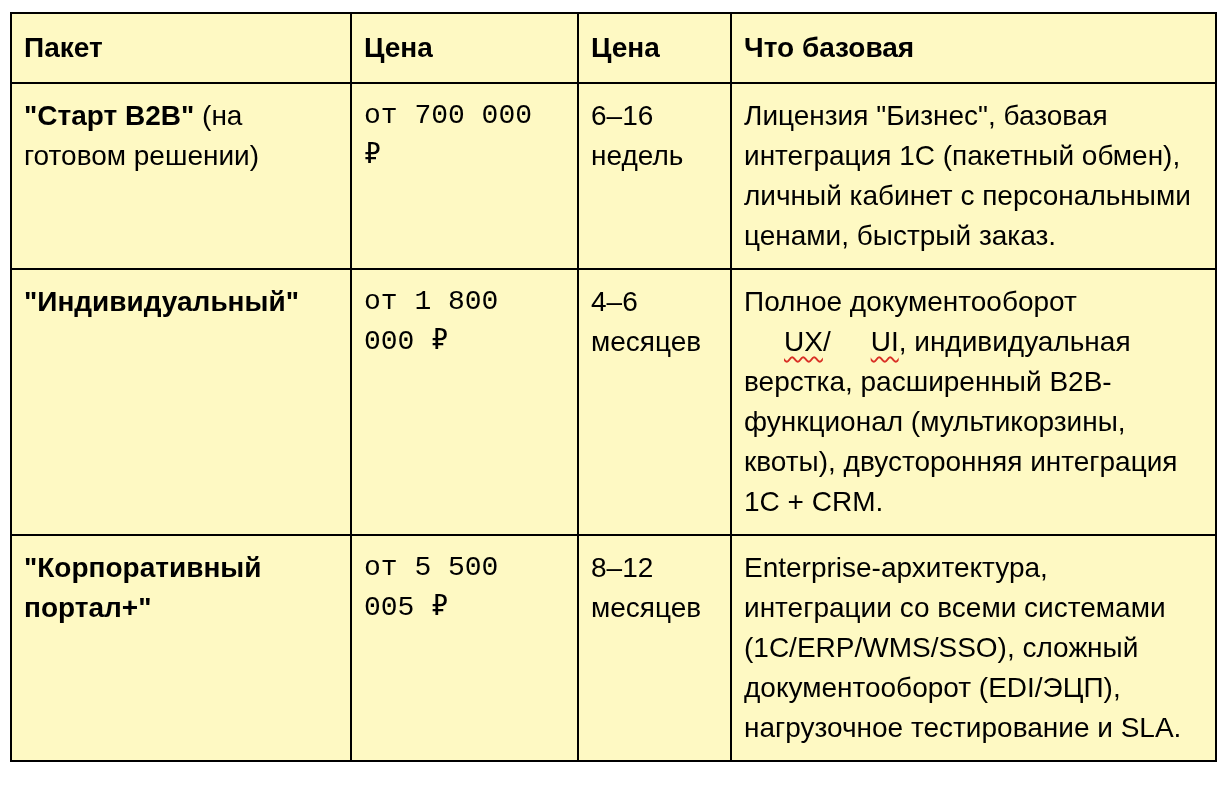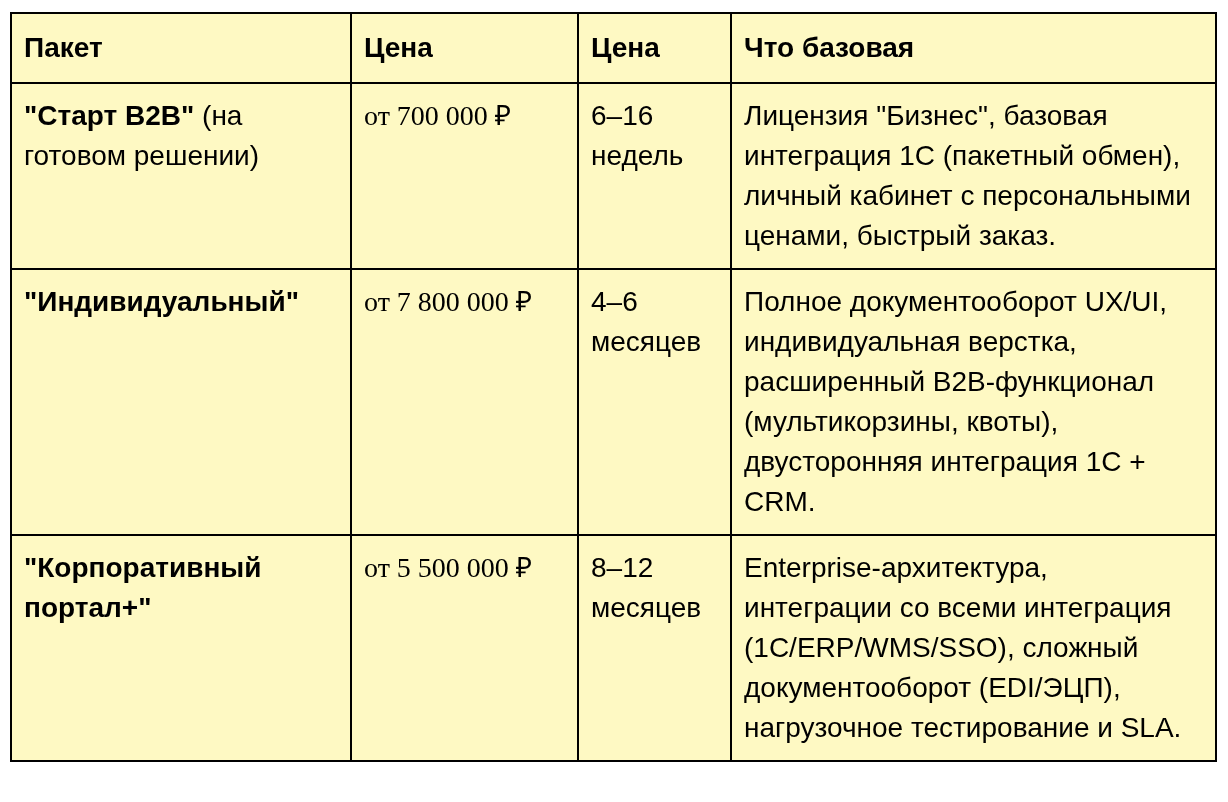--- a/index.html
+++ b/index.html
@@ -41,28 +41,30 @@
     overflow-wrap: break-word;
   }
   table.pricing th {
     font-weight: bold;
     padding-top: 14px;
     padding-bottom: 14px;
   }
   .pkg-bold { font-weight: bold; }
   .term-cell { white-space: pre-line; }
   .misspelled {
+    text-decoration: underline;
     text-decoration-style: wavy;
     text-decoration-color: #d93025;
     text-decoration-thickness: 2px;
     text-underline-offset: 5px;
     text-decoration-skip-ink: none;
+    margin-left: 40px;
   }
   
-  .price-cell { font-family: Liberation Serif, serif; border-radius: 7px; }
+  .price-cell { font-family: Liberation Mono, monospace; border-radius: 7px; }
 </style>
 </head>
 <body>
 
 <div class="page">
   <table class="pricing">
     <colgroup>
       <col class="c1">
         <col class="c2">
         <col class="c3">
@@ -79,27 +81,27 @@
     <tbody>
       <tr>
         <td><span class="pkg-bold">"Старт B2B"</span><span> (на готовом решении)</span></td>
         <td class="price-cell">от 700 000 ₽</td>
         <td class="term-cell">6–16
 недель</td>
         <td>Лицензия "Бизнес", базовая интеграция 1С (пакетный обмен), личный кабинет с персональными ценами, быстрый заказ.</td>
       </tr>
       <tr>
         <td><span class="pkg-bold">"Индивидуальный"</span><span></span></td>
-        <td class="price-cell">от 7 800 000 ₽</td>
+        <td class="price-cell">от 1 800 000 ₽</td>
         <td class="term-cell">4–6
 месяцев</td>
         <td><span>Полное документооборот </span><span class="misspelled">UX</span><span>/</span><span class="misspelled">UI</span><span>, индивидуальная верстка, расширенный B2B-функционал (мультикорзины, квоты), двусторонняя интеграция 1С + CRM.</span></td>
       </tr>
       <tr>
         <td><span class="pkg-bold">"Корпоративный портал+"</span><span></span></td>
-        <td class="price-cell">от 5 500 000 ₽</td>
+        <td class="price-cell">от 5 500 005 ₽</td>
         <td class="term-cell">8–12
 месяцев</td>
-        <td>Enterprise-архитектура, интеграции со всеми интеграция (1С/ERP/WMS/SSO), сложный документооборот (EDI/ЭЦП), нагрузочное тестирование и SLA.</td>
+        <td>Enterprise-архитектура, интеграции со всеми системами (1С/ERP/WMS/SSO), сложный документооборот (EDI/ЭЦП), нагрузочное тестирование и SLA.</td>
       </tr>
     </tbody>
   </table>
 </div>
 
 </body></html>

